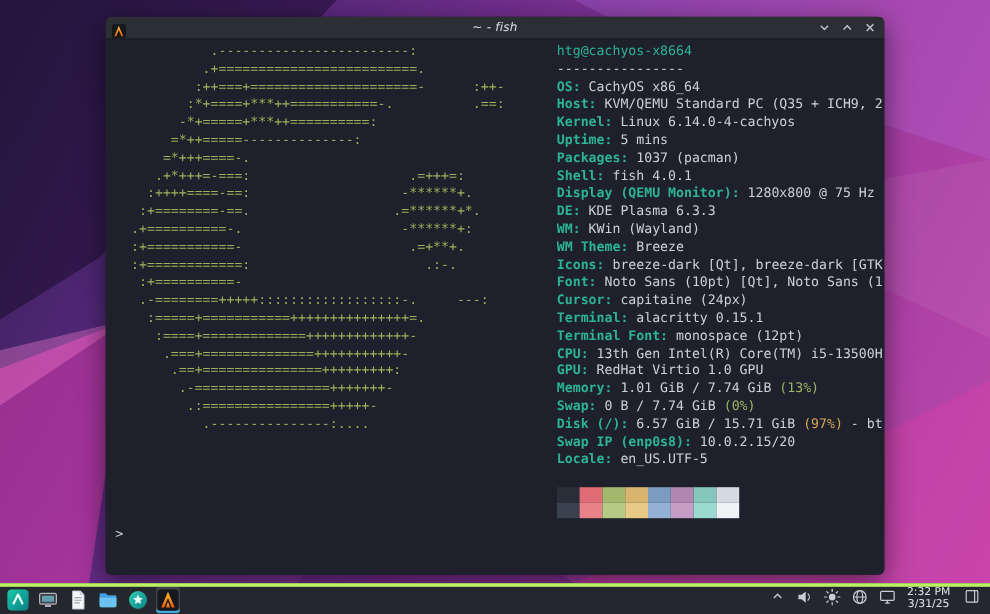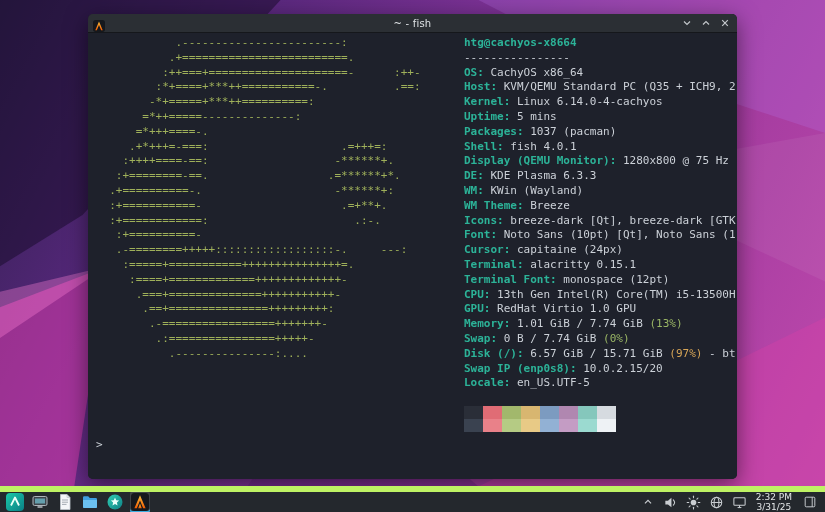--- a/index.html
+++ b/index.html
@@ -16,45 +16,45 @@
   .f2{background:rgba(180,110,225,.28);clip-path:polygon(58% 0,100% 0,100% 26%,70% 10%);}
   .f3{background:rgba(255,255,255,.06);clip-path:polygon(100% 26%,100% 55%,72% 34%);}
   .f4{background:rgba(232,62,178,.5);clip-path:polygon(0 60%,13% 52%,9% 95%,0 95%);}
   .f5{background:rgba(255,130,215,.35);clip-path:polygon(0 57%,13% 52%,0 66%);}
   .f6{background:rgba(214,66,168,.4);clip-path:polygon(58% 95%,100% 62%,100% 95%);}
   .f7{background:rgba(90,30,120,.35);clip-path:polygon(30% 95%,58% 95%,40% 70%);}
   
   .window{position:absolute;left:88px;top:14px;width:649px;height:465px;border-radius:5px;
     overflow:hidden;box-shadow:0 6px 22px rgba(0,0,0,.5);background:var(--term-bg);}
   .titlebar{height:18px;background:#2b2f34;border-bottom:1px solid #15171b;position:relative;
-    display:flex;align-items:center;}
+    display:flex;align-items:center;font-style:italic;}
   .tb-icon{position:absolute;left:5px;top:3px;width:12px;height:12px;}
   .tb-title{flex:1;text-align:center;font-size:10px;color:#dde1e4;letter-spacing:.2px;}
   .tb-controls{position:absolute;right:6px;top:0;height:18px;display:flex;align-items:center;gap:7px;}
   .tb-btn{width:12px;height:12px;display:flex;align-items:center;justify-content:center;cursor:default;}
   
   .term{position:absolute;left:0;right:0;top:19px;bottom:0;background:var(--term-bg);
     padding:3px 0 0 8px;font-family:"DejaVu Sans Mono",monospace;font-size:11px;line-height:14.8px;
     color:var(--fg);overflow:hidden;}
   .term-row{display:flex;align-items:flex-start;}
   pre.logo{margin:0;width:368px;flex:none;color:var(--logo);font:inherit;white-space:pre;}
   .fetch{flex:none;overflow:hidden;}
   .fline{white-space:pre;height:14.8px;}
-  .c-user{color:var(--label);font-weight:bold;}
+  .c-user{color:var(--label);font-weight:normal;}
   .c-label{color:var(--label);font-weight:bold;}
   .c-fg{color:var(--fg);}
   .c-green{color:var(--green);margin-top:48px;}
   .c-yellow{color:var(--yellow);}
   .palette{margin-top:14.8px;}
   .prow{font-size:0;height:13px;}
   .swatch{display:inline-block;width:19px;height:13px;}
   .promptline{margin-top:6px;white-space:pre;}
   
   .taskbar{position:absolute;left:0;right:0;bottom:0;height:26px;background:#24282d;
-    border-top:6px solid #bef264;display:flex;align-items:center;padding:0 5px;box-sizing:border-box;}
+    border-top:3px solid #bef264;display:flex;align-items:flex-start;padding:0 5px;box-sizing:border-box;}
   .launchers{display:flex;align-items:center;gap:5px;}
   .tb-launcher{width:20px;height:22px;display:flex;align-items:center;justify-content:center;
     border-radius:3px;cursor:default;}
   .tb-launcher.active{background:rgba(255,255,255,.12);box-shadow:inset 0 -2px 0 #3daee2;}
   .spacer{flex:1;}
   .tray{display:flex;align-items:center;gap:7px;margin-right:8px;}
   .tray-ic{width:16px;height:16px;display:flex;align-items:center;justify-content:center;cursor:default;}
   .clock{font-size:9px;line-height:10px;color:#e2e5e7;text-align:center;margin-right:10px;cursor:default;}
   .showdesk{width:16px;height:16px;display:flex;align-items:center;justify-content:center;
     margin-right:2px;cursor:default;}

